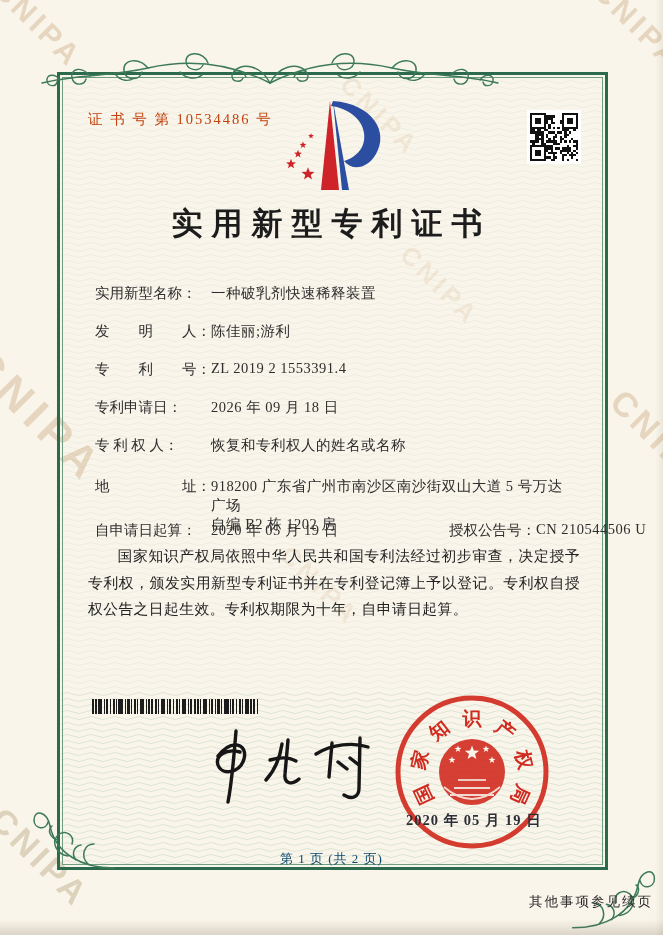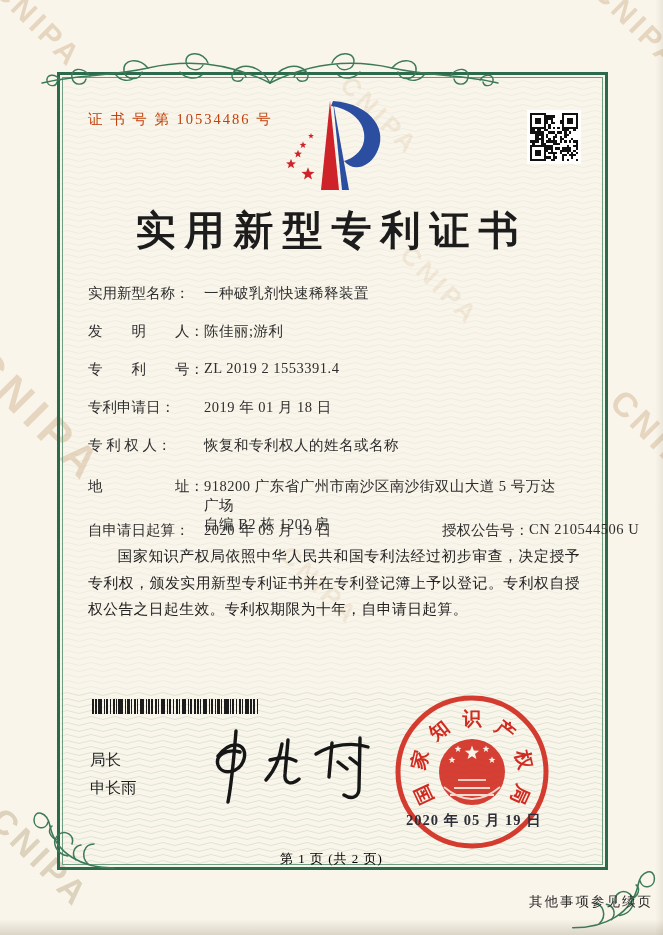--- a/index.html
+++ b/index.html
@@ -18,25 +18,25 @@
   
   .frame{position:absolute;left:57px;top:72px;width:551px;height:798px;border:3px solid #2c6a4d;box-sizing:border-box;}
   .frame::before{content:"";position:absolute;left:2px;top:2px;right:2px;bottom:2px;border:1px solid #6e9c81;}
   .guilloche{position:absolute;left:61px;top:76px;pointer-events:none;}
 
   .ornament{position:absolute;pointer-events:none;}
 
   .certno{position:absolute;left:88px;top:110px;font-size:14.5px;color:#c2410c;letter-spacing:2px;}
   .logo{position:absolute;left:283px;top:98px;}
   .qrwrap{position:absolute;left:527px;top:110px;background:#fff;padding:3px;line-height:0;}
-  .title{position:absolute;left:0;top:203px;width:663px;text-align:center;font-size:40px;font-weight:bold;
+  .title{position:absolute;left:0;top:203px;width:663px;text-align:center;font-size:31px;font-weight:bold;
     color:#1c1c1c;letter-spacing:9px;}
 
   .frow{position:absolute;left:88px;font-size:14.5px;color:#2e2e2e;white-space:nowrap;}
-  .flabel{display:inline-block;width:116px;vertical-align:top;}
+  .flabel{display:inline-block;width:116px;vertical-align:top;margin-left:7px;}
   .fvalue{display:inline-block;vertical-align:top;white-space:pre-line;letter-spacing:.5px;}
   .frow2{position:absolute;left:345px;top:0;text-align:right;}
 
   .bodytext{position:absolute;left:88px;top:543px;width:492px;font-size:14.8px;line-height:26.5px;
     color:#222;text-align:justify;}
   .bodytext p{margin:0;text-indent:2em;letter-spacing:.4px;}
 
   .barcode{position:absolute;left:92px;top:699px;width:166px;height:15px;
     background-image:
       repeating-linear-gradient(90deg,#1c1c1c 0 1px,rgba(0,0,0,0) 1px 3px),
@@ -44,21 +44,21 @@
       repeating-linear-gradient(90deg,rgba(0,0,0,0) 0 4px,#1c1c1c 4px 5px,rgba(0,0,0,0) 5px 11px);}
 
   .signer{position:absolute;left:90px;top:746px;font-family:"Liberation Sans","DejaVu Sans",sans-serif;
     font-size:15.5px;color:#1f1f1f;line-height:28px;}
   .signature{position:absolute;left:196px;top:726px;}
   .sealbox{position:absolute;left:392px;top:692px;}
   .sealdate{position:absolute;left:406px;top:811px;font-size:14.5px;font-weight:bold;color:#2e2e38;
     letter-spacing:1px;z-index:5;}
   .sealchar{font-size:19px;font-weight:bold;fill:#d02b20;font-family:"Liberation Serif","DejaVu Serif",serif;}
 
-  .pageinfo{position:absolute;left:0;top:850px;width:663px;text-align:center;font-size:13px;color:#000000;letter-spacing:1px;}
+  .pageinfo{position:absolute;left:0;top:850px;width:663px;text-align:center;font-size:13px;color:#0c4a6e;letter-spacing:1px;}
   .contnote{position:absolute;left:0;top:893px;width:653px;text-align:right;font-size:13.5px;color:#2b2b2b;letter-spacing:2px;}
 </style>
 </head>
 <body>
 
 <div class="page">
 
   <div class="wm" style="left:-18px;top:6px;font-size:30px;">CNIPA</div>
   <div class="wm" style="left:582px;top:8px;font-size:30px;">CNIPA</div>
   <div class="wm" style="left:-48px;top:390px;font-size:44px;letter-spacing:7px;">CNIPA</div>
@@ -411,21 +411,21 @@
   <div class="frow" style="top:284px">
     <span class="flabel">实用新型名称：</span><span class="fvalue">一种破乳剂快速稀释装置</span>
   </div>
   <div class="frow" style="top:322px">
     <span class="flabel">发　　明　　人：</span><span class="fvalue">陈佳丽;游利</span>
   </div>
   <div class="frow" style="top:360px">
     <span class="flabel">专　　利　　号：</span><span class="fvalue">ZL 2019 2 1553391.4</span>
   </div>
   <div class="frow" style="top:398px">
-    <span class="flabel">专利申请日：</span><span class="fvalue">2019 年 01 月 18 日</span>
+    <span class="flabel">专利申请日：</span><span class="fvalue">2026 年 09 月 18 日</span>
   </div>
   <div class="frow" style="top:436px">
     <span class="flabel">专 利 权 人：</span><span class="fvalue">恢复和专利权人的姓名或名称</span>
   </div>
   <div class="frow" style="top:477px">
     <span class="flabel">地　　　　　址：</span><span class="fvalue" style="max-width:360px;white-space:pre-line;">918200 广东省广州市南沙区南沙街双山大道 5 号万达广场
 自编 B2 栋 1202 房</span>
   </div>
   <div class="frow" style="top:521px">
     <span class="flabel">自申请日起算：</span><span class="fvalue">2020 年 05 月 19 日</span>
@@ -433,24 +433,20 @@
       <span class="flabel" style="width:96px">授权公告号：</span><span class="fvalue">CN 210544506 U</span>
     </span>
   </div>
 
   <div class="bodytext">
     <p>国家知识产权局依照中华人民共和国专利法经过初步审查，决定授予专利权，颁发实用新型专利证书并在专利登记簿上予以登记。专利权自授权公告之日起生效。专利权期限为十年，自申请日起算。</p>
   </div>
 
   <div class="barcode"></div>
 
-  <div class="signer">
-    <div>局长</div>
-    <div>申长雨</div>
-  </div>
 
   <svg class="signature" width="185" height="82" viewBox="0 0 185 82">
     <g fill="none" stroke="#161616" stroke-width="3.4" stroke-linecap="round" stroke-linejoin="round">
       <path d="M22,30 c14,-18 30,-12 26,3 c-4,14 -22,17 -26,6 c-3,-9 8,-17 22,-13"></path>
       <path d="M40,5 C38,30 36,56 32,76"></path>
       <path d="M86,18 c-2,14 -7,26 -16,36"></path>
       <path d="M74,34 c10,-3 19,-3 26,1"></path>
       <path d="M92,14 l-3,34 c-1,9 6,12 14,5"></path>
       <path d="M120,28 c16,-10 38,-12 52,-7"></path>
       <path d="M136,17 l-3,34"></path>

